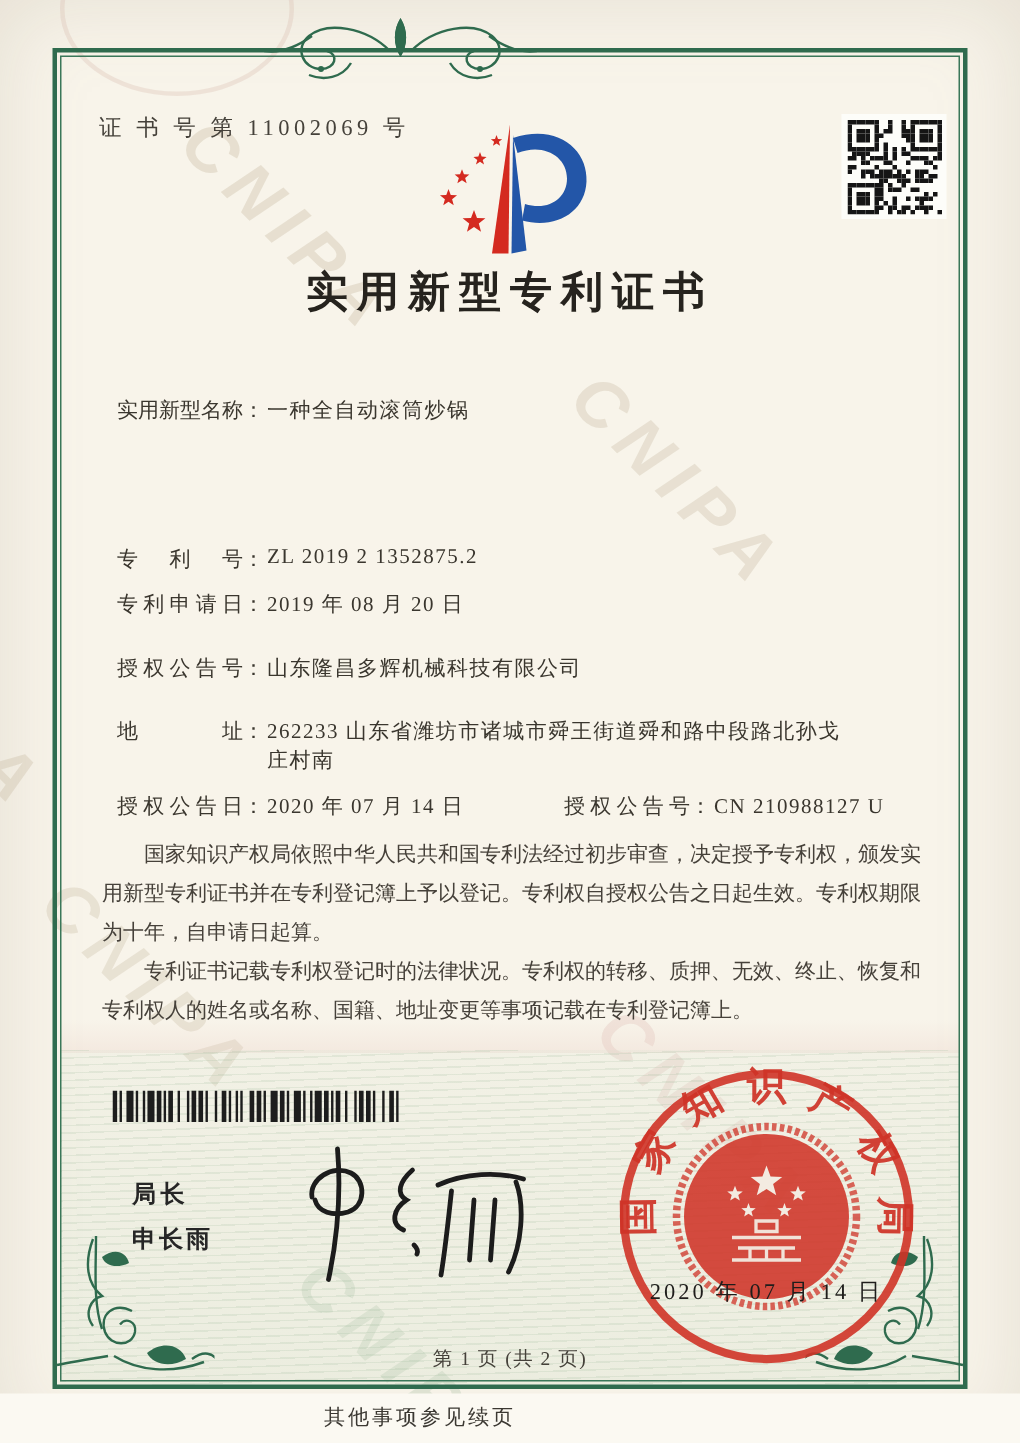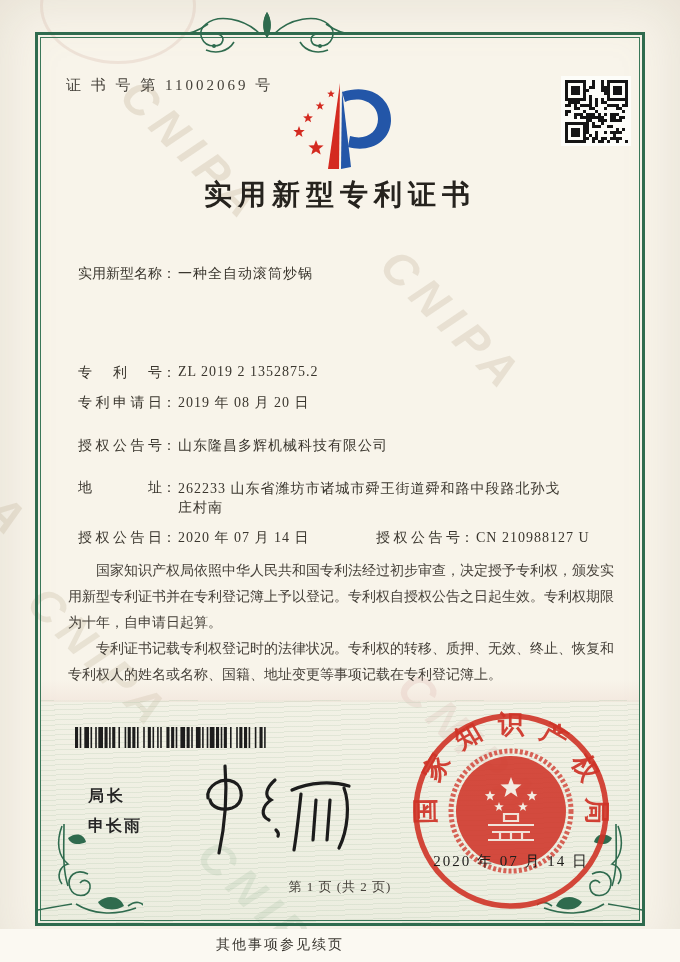--- a/index.html
+++ b/index.html
@@ -62,21 +62,21 @@
   .sig-title{position:absolute;left:88px;top:786px;font-family:"Liberation Sans","DejaVu Sans",sans-serif;
     font-weight:bold;font-size:16px;letter-spacing:3px;color:#262626;text-align:center;}
   .sig-name{position:absolute;left:88px;top:816px;font-family:"Liberation Sans","DejaVu Sans",sans-serif;
     font-weight:bold;font-size:16px;letter-spacing:2px;color:#262626;}
   .sig-img{position:absolute;left:192px;top:760px;}
   
   .seal{position:absolute;left:408px;top:708px;width:206px;height:206px;}
   .seal-date{position:absolute;left:408px;top:852px;width:206px;text-align:center;
     font-size:15px;letter-spacing:2px;color:#1e1d1b;}
   
-  .page-info{position:absolute;left:35px;top:878px;width:610px;text-align:center;
+  .page-info{position:absolute;left:35px;top:897px;width:610px;text-align:center;
     font-size:13px;letter-spacing:1px;color:#45413a;}
   .continuation{position:absolute;left:0;top:936px;width:560px;text-align:center;
     font-size:14px;letter-spacing:2px;color:#3b3832;}
   
   .top-flourish{position:absolute;left:172px;top:6px;}
   .corner-bl{position:absolute;left:28px;top:816px;}
   .corner-br{position:absolute;left:537px;top:816px;transform:scaleX(-1);}
   svg{display:block;}
 </style>
 </head>

